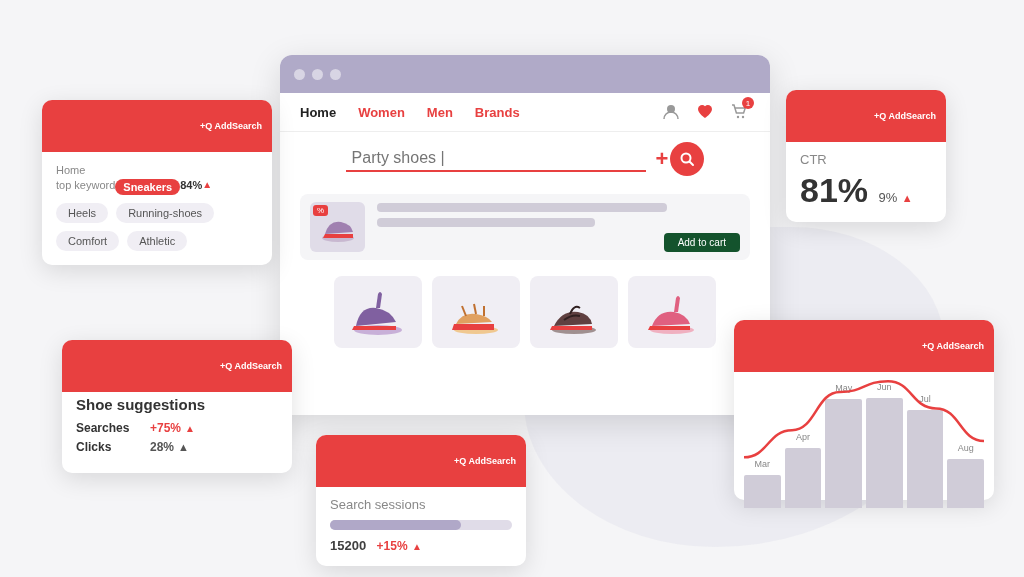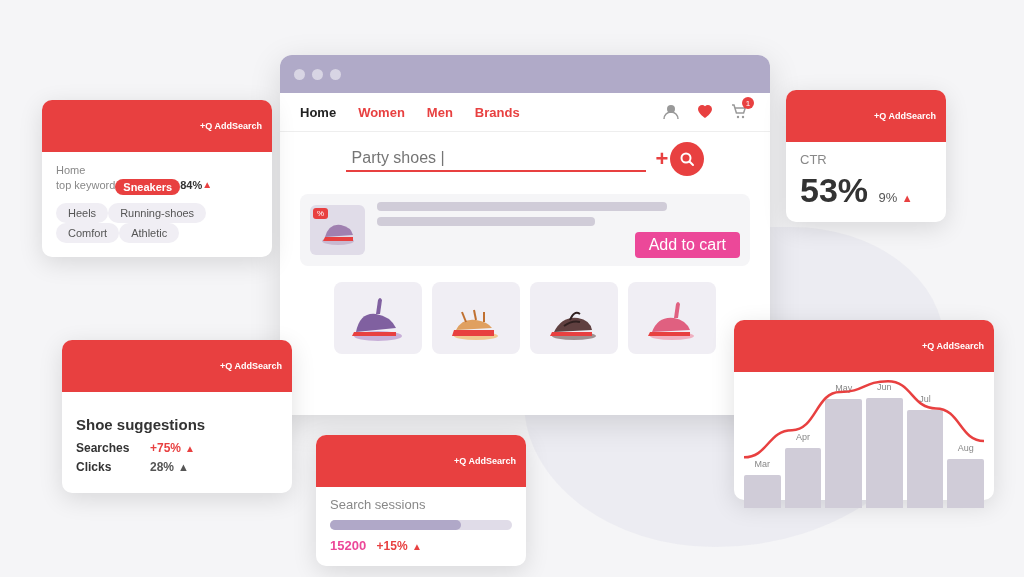--- a/index.html
+++ b/index.html
@@ -186,26 +186,26 @@
       margin-bottom: 6px;
     }
     .featured-bar-2 {
       height: 9px;
       background: #d0ccd8;
       border-radius: 4px;
       width: 60%;
       margin-bottom: 6px;
     }
     .featured-btn {
-      background: #ec4899;
+      background: #14532d;
       color: #fff;
       border: none;
       border-radius: 4px;
       padding: 4px 14px;
-      font-size: 16px;
+      font-size: 10px;
       cursor: pointer;
       float: right;
     }
     
     .shoe-grid {
       display: flex;
       gap: 10px;
       justify-content: center;
       padding: 6px 0;
     }
@@ -264,37 +264,37 @@
     .keyword-badge {
       background: #e84040;
       color: #fff;
       border-radius: 20px;
       padding: 2px 8px;
       font-size: 11px;
       font-weight: 700;
     }
     .keyword-pct { font-size: 11px; color: #333; font-weight: 600; }
     .arrow-up { color: #e84040; font-size: 10px; }
-    .tags-row { display: flex; gap: 0; flex-wrap: wrap; margin-top: 4px; }
+    .tags-row { display: flex; gap: 8px; flex-wrap: wrap; margin-top: 4px; }
     .tag {
       background: #f0eef4;
       border-radius: 20px;
       padding: 4px 12px;
       font-size: 11px;
       color: #555;
       font-weight: 500;
     }
 
     
     .widget-suggestions {
       left: 62px;
       top: 340px;
       width: 230px;
     }
-    .widget-suggestions .widget-body { padding: 24px 14px 14px; }
+    .widget-suggestions .widget-body { padding: 4px 14px 14px; }
     .sugg-title { font-size: 15px; color: #333; font-weight: 700; margin-bottom: 8px; }
     .sugg-row { display: flex; align-items: center; margin-bottom: 5px; }
     .sugg-label { font-size: 12px; color: #333; font-weight: 600; width: 70px; }
     .sugg-value { font-size: 12px; color: #e84040; font-weight: 700; margin-left: 4px; }
     .sugg-value-plain { font-size: 12px; color: #555; font-weight: 600; margin-left: 4px; }
 
     
     .widget-sessions {
       left: 316px;
       top: 435px;
@@ -307,21 +307,21 @@
       border-radius: 5px;
       margin-bottom: 6px;
       position: relative;
     }
     .sessions-bar-fill {
       height: 100%;
       background: #b0a8c8;
       border-radius: 5px;
       width: 72%;
     }
-    .sessions-value { font-size: 13px; color: #ec4899; font-weight: 700; }
+    .sessions-value { font-size: 13px; color: #404040; font-weight: 700; }
     .sessions-pct { font-size: 12px; color: #e84040; font-weight: 700; margin-left: 6px; }
 
     
     .widget-ctr {
       right: 78px;
       top: 90px;
       width: 160px;
     }
     .ctr-title { font-size: 13px; color: #888; margin-bottom: 4px; }
     .ctr-value { font-size: 34px; font-weight: 800; color: #333; display: inline; }
@@ -534,21 +534,21 @@
     <span class="arrow-up">▲</span>
   </div>
 </div>
 
 <div class="widget widget-ctr">
   <div class="widget-header">
     <span class="widget-brand">+Q AddSearch</span>
   </div>
   <div class="widget-body">
     <div class="ctr-title">CTR</div>
-    <span class="ctr-value">53%</span>
+    <span class="ctr-value">81%</span>
     <span class="ctr-pct-change">9%</span>
     <span class="ctr-arrow">▲</span>
   </div>
 </div>
 
 <div class="widget widget-chart">
   <div class="widget-header">
     <span class="widget-brand">+Q AddSearch</span>
   </div>
   <div class="widget-body">

